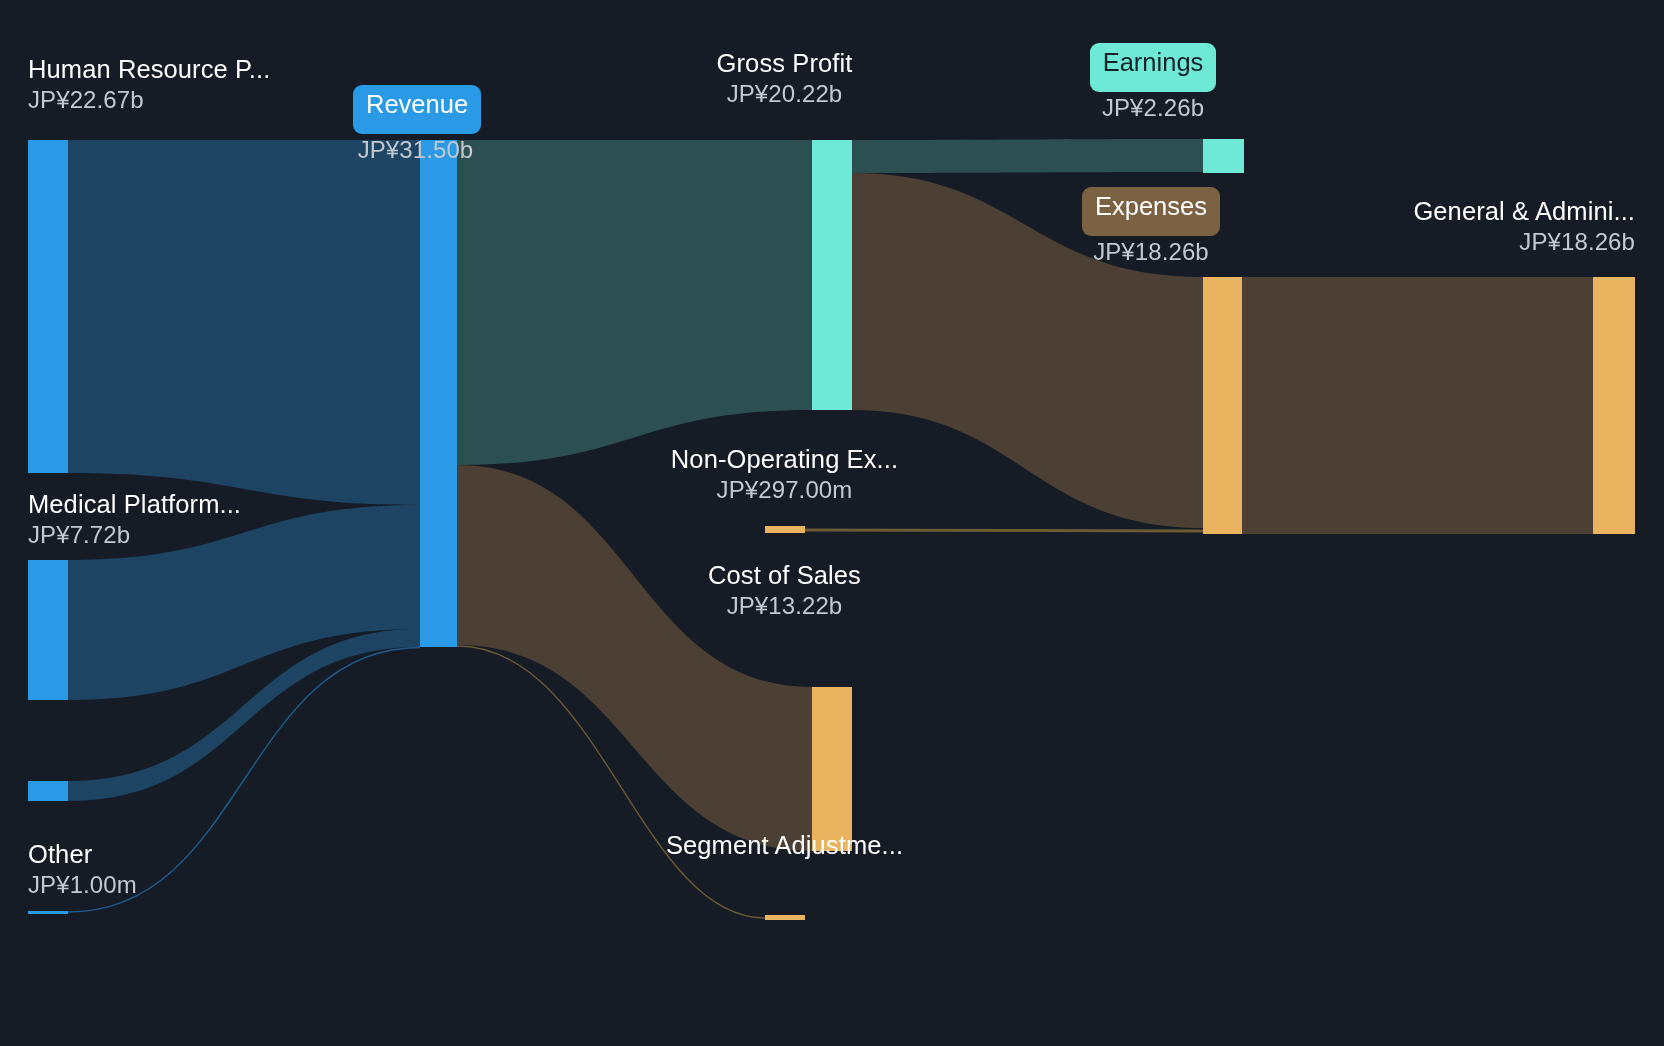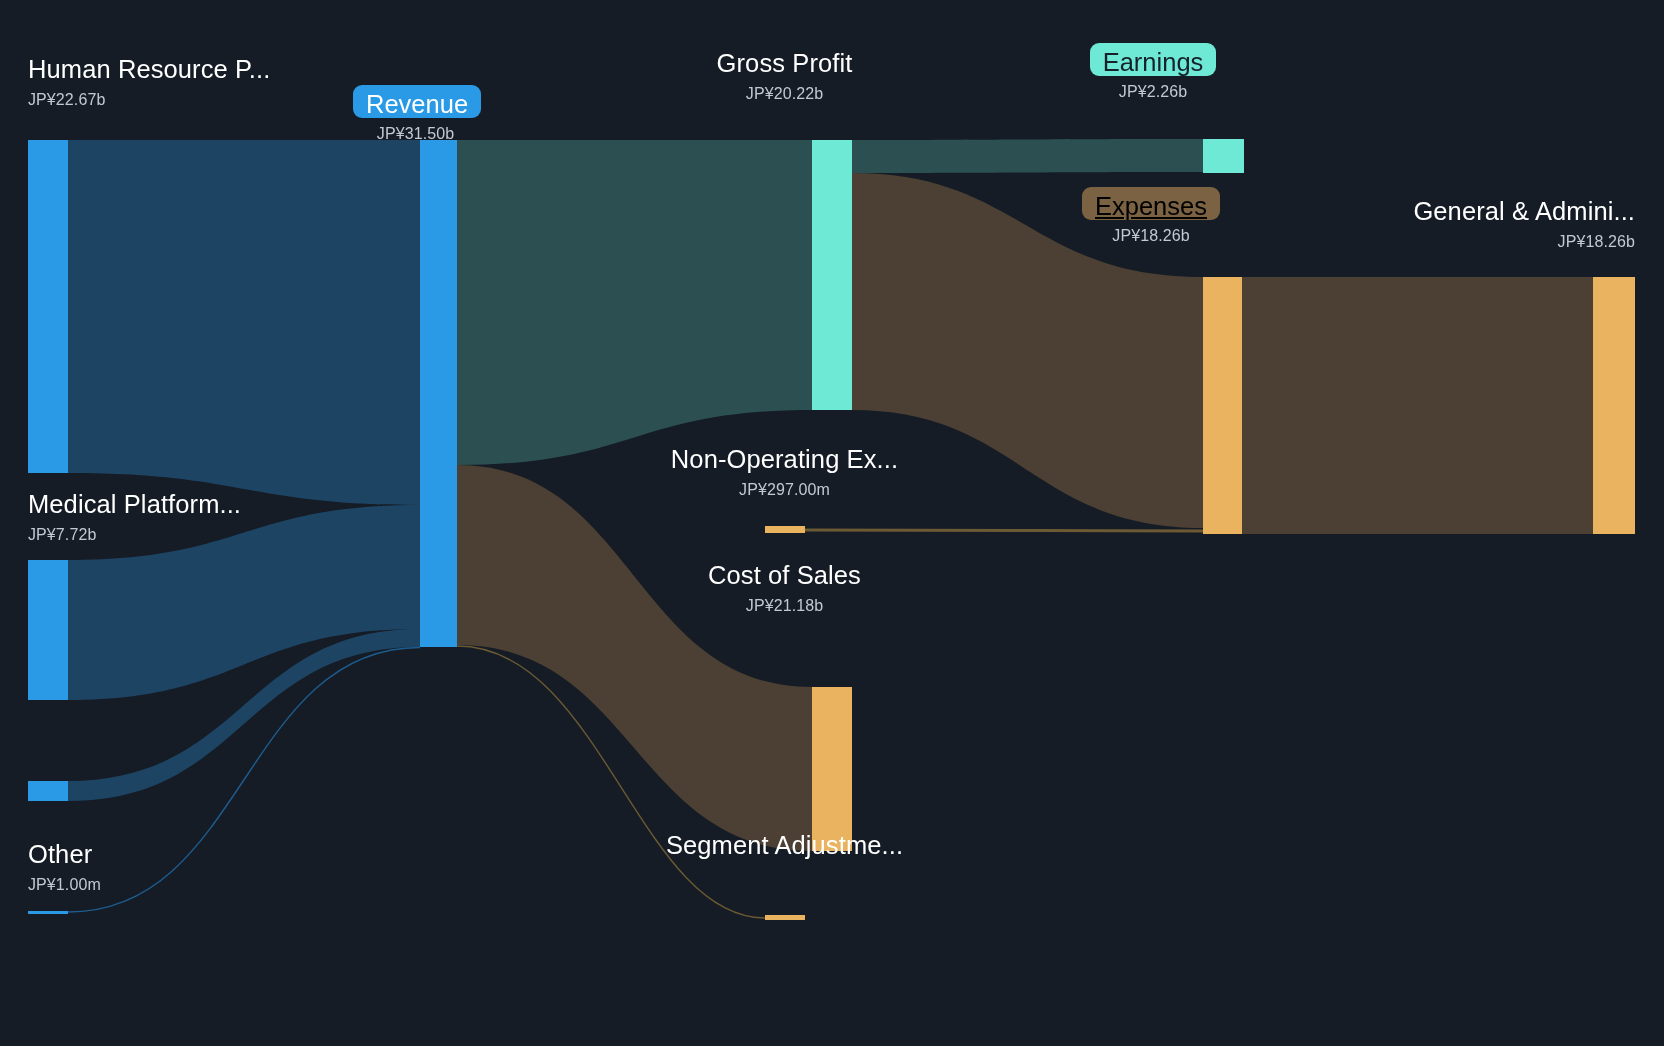--- a/index.html
+++ b/index.html
@@ -11,31 +11,31 @@
     overflow:hidden;
     position:relative;
   }
   #stage{position:absolute;left:0;top:0;width:1664px;height:978px;}
   svg#sankey{position:absolute;left:0;top:0;width:1664px;height:1046px;display:block;}
   .lbl{position:absolute;white-space:nowrap;pointer-events:none;}
   .lbl .name{
     display:block;font-size:25.5px;color:#ffffff;line-height:30px;letter-spacing:0.1px;
   }
   .lbl .val{
-    display:block;font-size:16px;color:#c3c9d1;line-height:32px;letter-spacing:0.1px;
+    display:block;font-size:24px;color:#c3c9d1;line-height:32px;letter-spacing:0.1px;
   }
   .lbl.right{text-align:right;}
   .lbl.center{text-align:center;}
   .badge{
-    display:inline-block;border-radius:9px;padding:5px 13px 0 13px;
+    display:inline-block;border-radius:9px;padding:5px 13px 16px 13px;
     font-size:25.5px;line-height:28px;
   }
   .badge.blue{background:#2b9ae6;color:#ffffff;}
   .badge.teal{background:#6ee9d5;color:#16212a;}
-  .badge.brown{background:#7a6243;color:#000000;text-decoration:underline;}
+  .badge.brown{background:#7a6243;color:#ffffff;}
 </style>
 </head>
 <body>
 
 <div id="stage">
 
   <svg id="sankey" viewBox="0 0 1664 1046">
     <rect x="0" y="0" width="1664" height="1046" fill="#151c26"></rect>
 
     <g>
@@ -109,21 +109,21 @@
     <span class="val">JP¥20.22b</span>
   </div>
 
   <div class="lbl center" style="left:637px;top:444px;width:295px;">
     <span class="name">Non-Operating Ex...</span>
     <span class="val">JP¥297.00m</span>
   </div>
 
   <div class="lbl center" style="left:652px;top:560px;width:265px;">
     <span class="name">Cost of Sales</span>
-    <span class="val">JP¥21.18b</span>
+    <span class="val">JP¥13.22b</span>
   </div>
 
   <div class="lbl center" style="left:637px;top:830px;width:295px;">
     <span class="name">Segment Adjustme...</span>
   </div>
 
   <div class="lbl center" style="left:1062px;top:43px;width:182px;">
     <span class="badge teal">Earnings</span>
     <span class="val">JP¥2.26b</span>
   </div>

